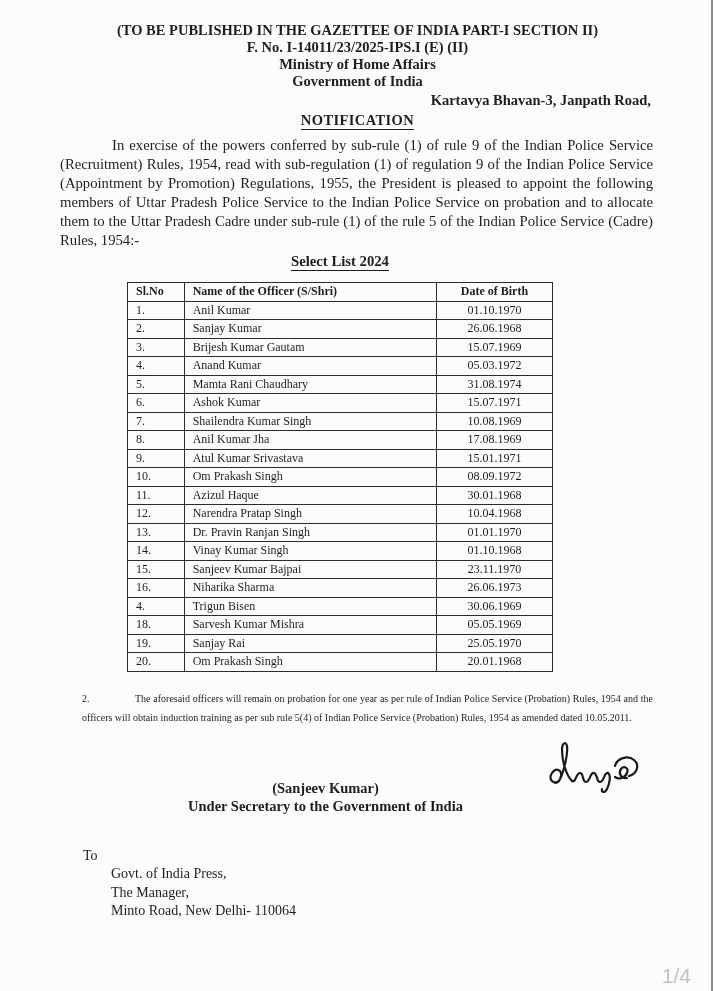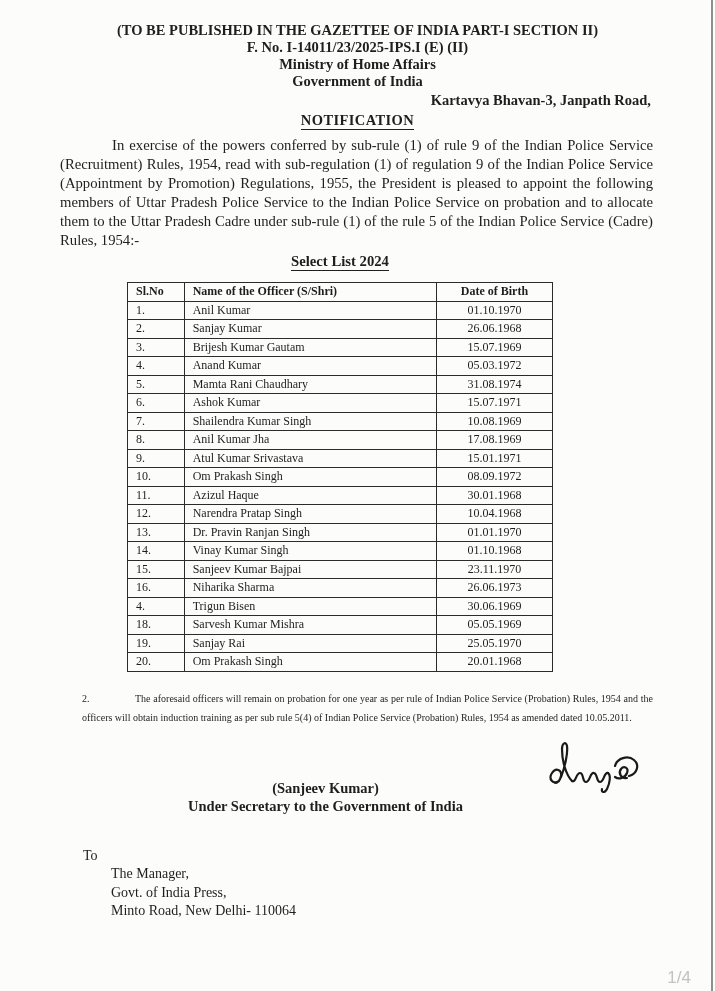--- a/index.html
+++ b/index.html
@@ -102,21 +102,21 @@
     margin-top:32px;
     margin-left:83px;
     font-size:14px;
     line-height:18.5px;
   }
   .to-inner { margin-left:28px; }
   .page-indicator {
     position:absolute;
     right:24px; bottom:3px;
     color:#c2c2c2;
-    font-size:17px;
+    font-size:21px;
     font-family:"Liberation Sans", sans-serif;
   }
 </style>
 </head>
 <body>
 
 <div class="page">
   <div class="scan-edge"></div>
 
   <div class="header">
@@ -265,20 +265,20 @@
         <path d="M84,39 C92,37 95,28 89,23 C83,18 72,21 70,29"></path>
       </g>
     </svg>
     <div>(Sanjeev Kumar)</div>
     <div>Under Secretary to the Government of India</div>
   </div>
 
   <div class="to-block">
     <div>To</div>
     <div class="to-inner">
+      <div>Govt. of India Press,</div>
       <div>The Manager,</div>
-      <div>Govt. of India Press,</div>
       <div>Minto Road, New Delhi- 110064</div>
     </div>
   </div>
 
   <div class="page-indicator">1/4</div>
 </div>
 
 </body></html>

